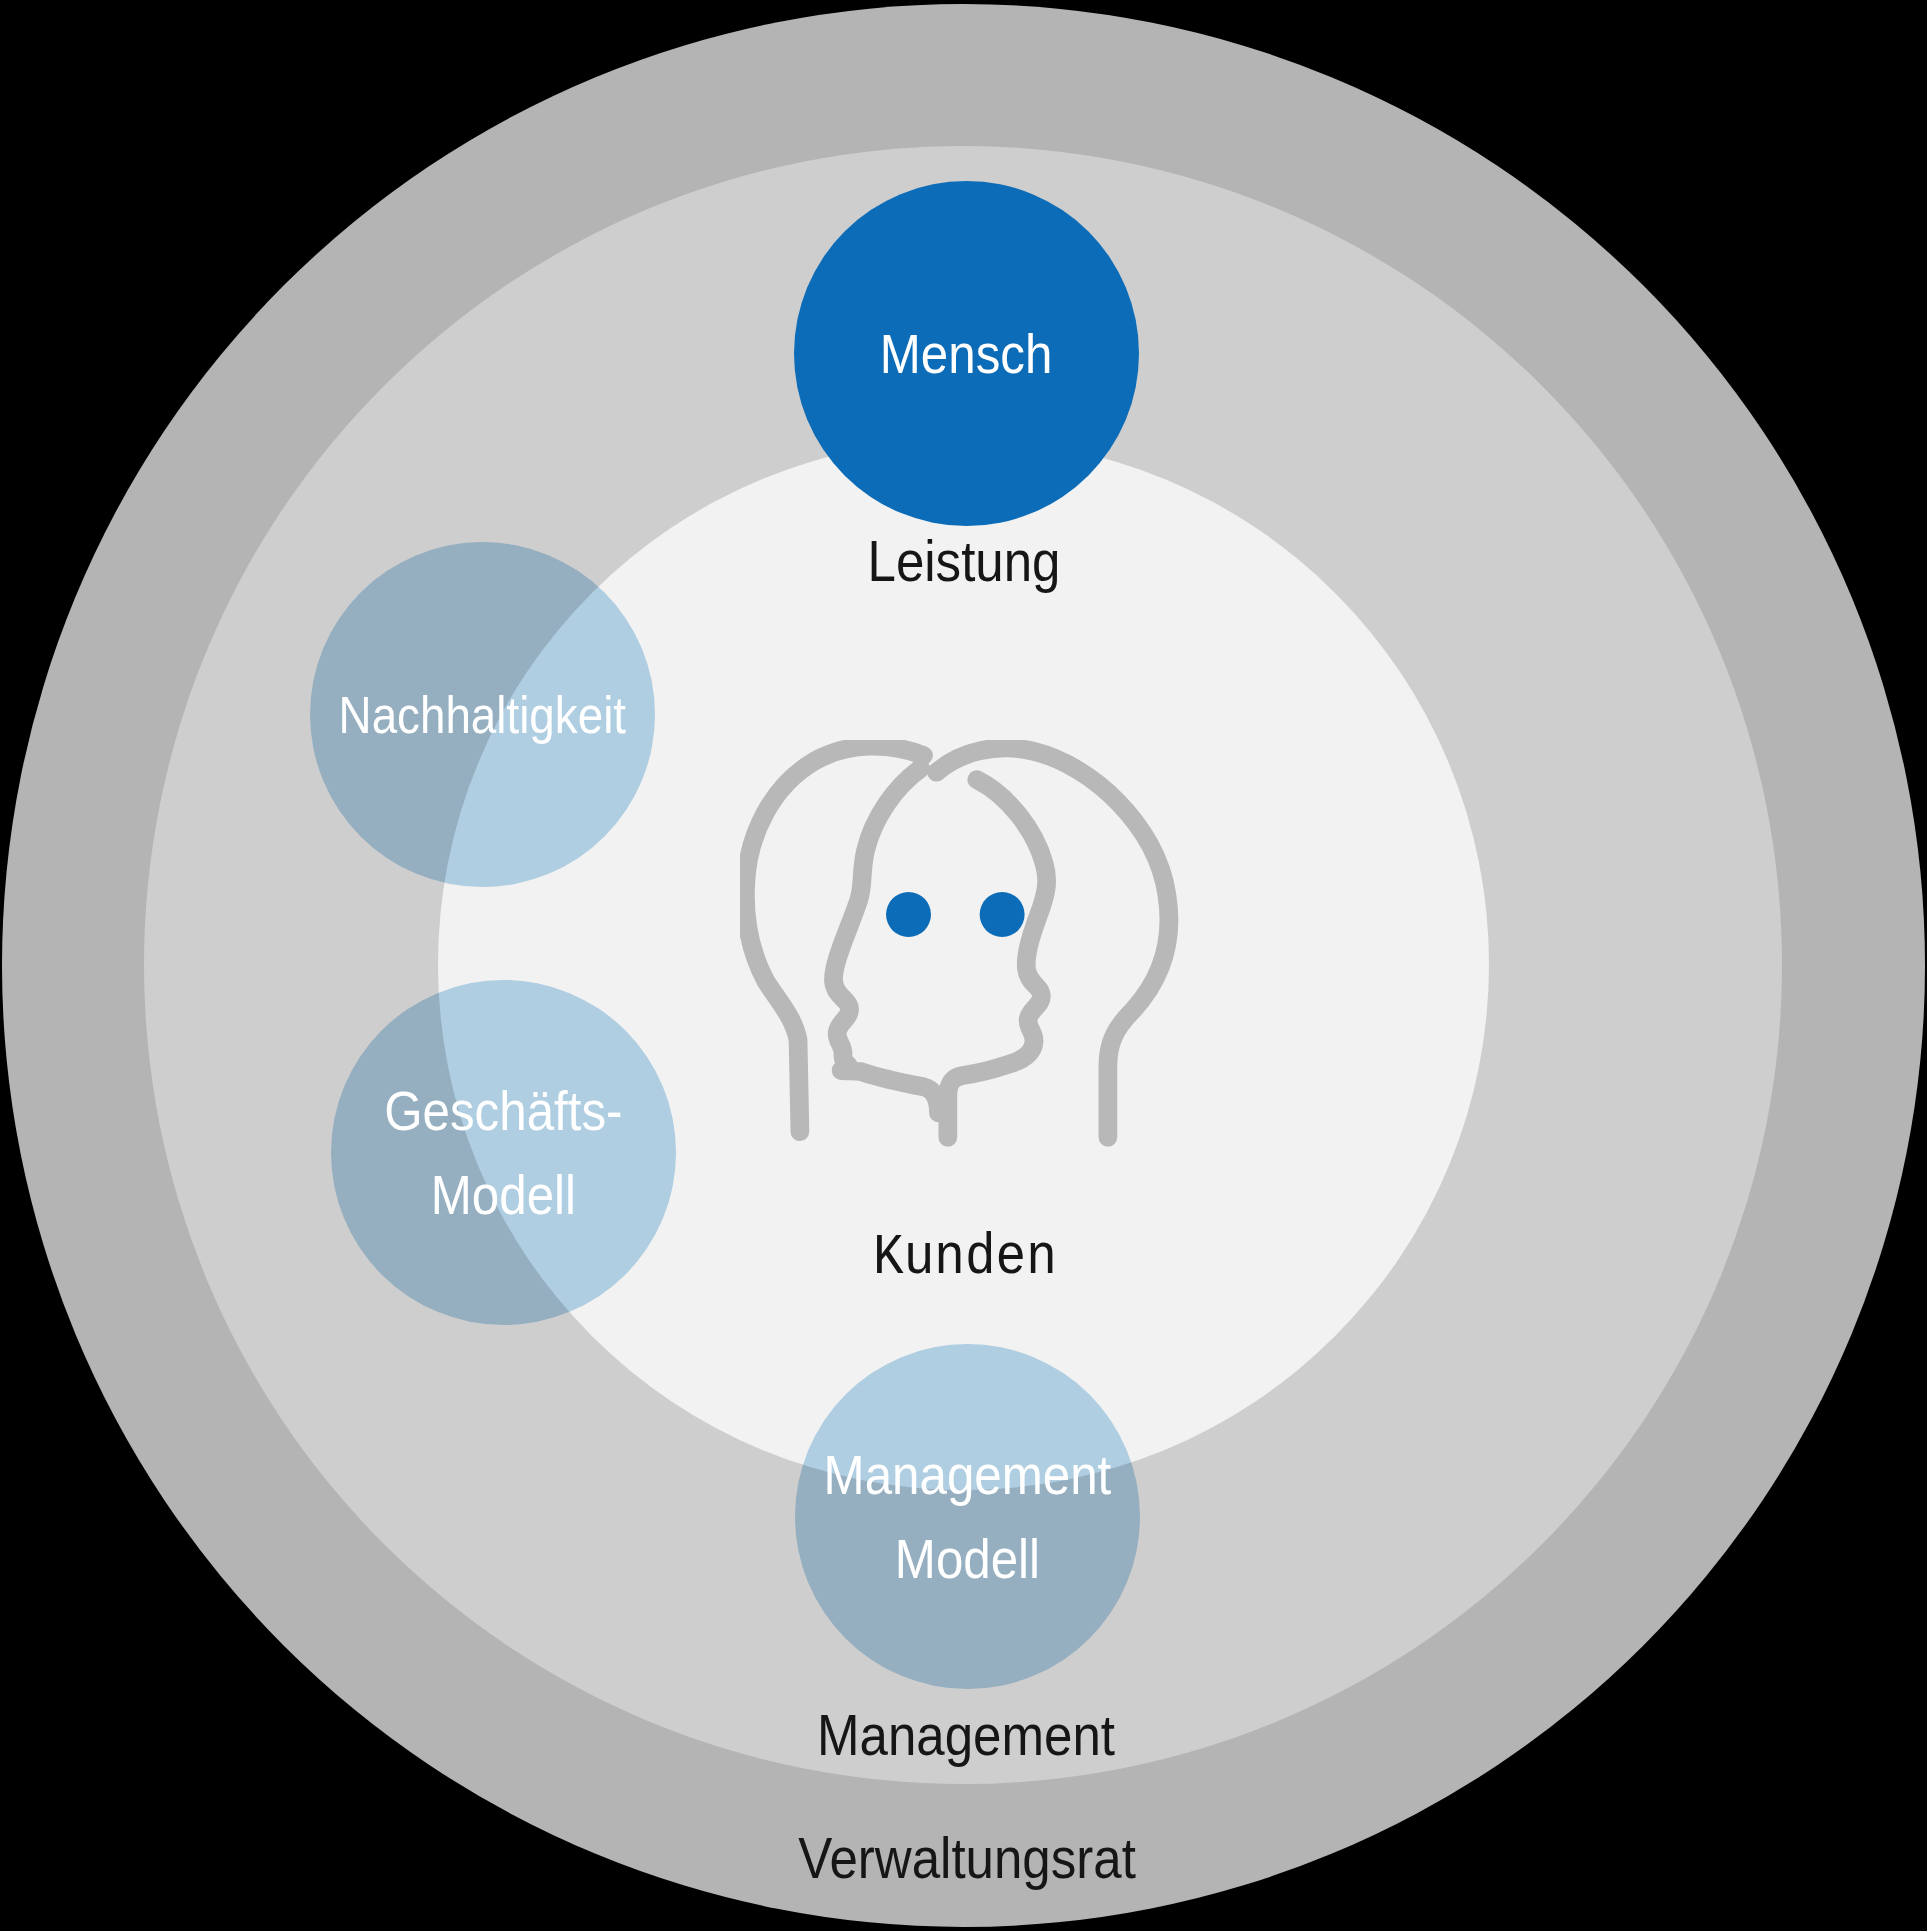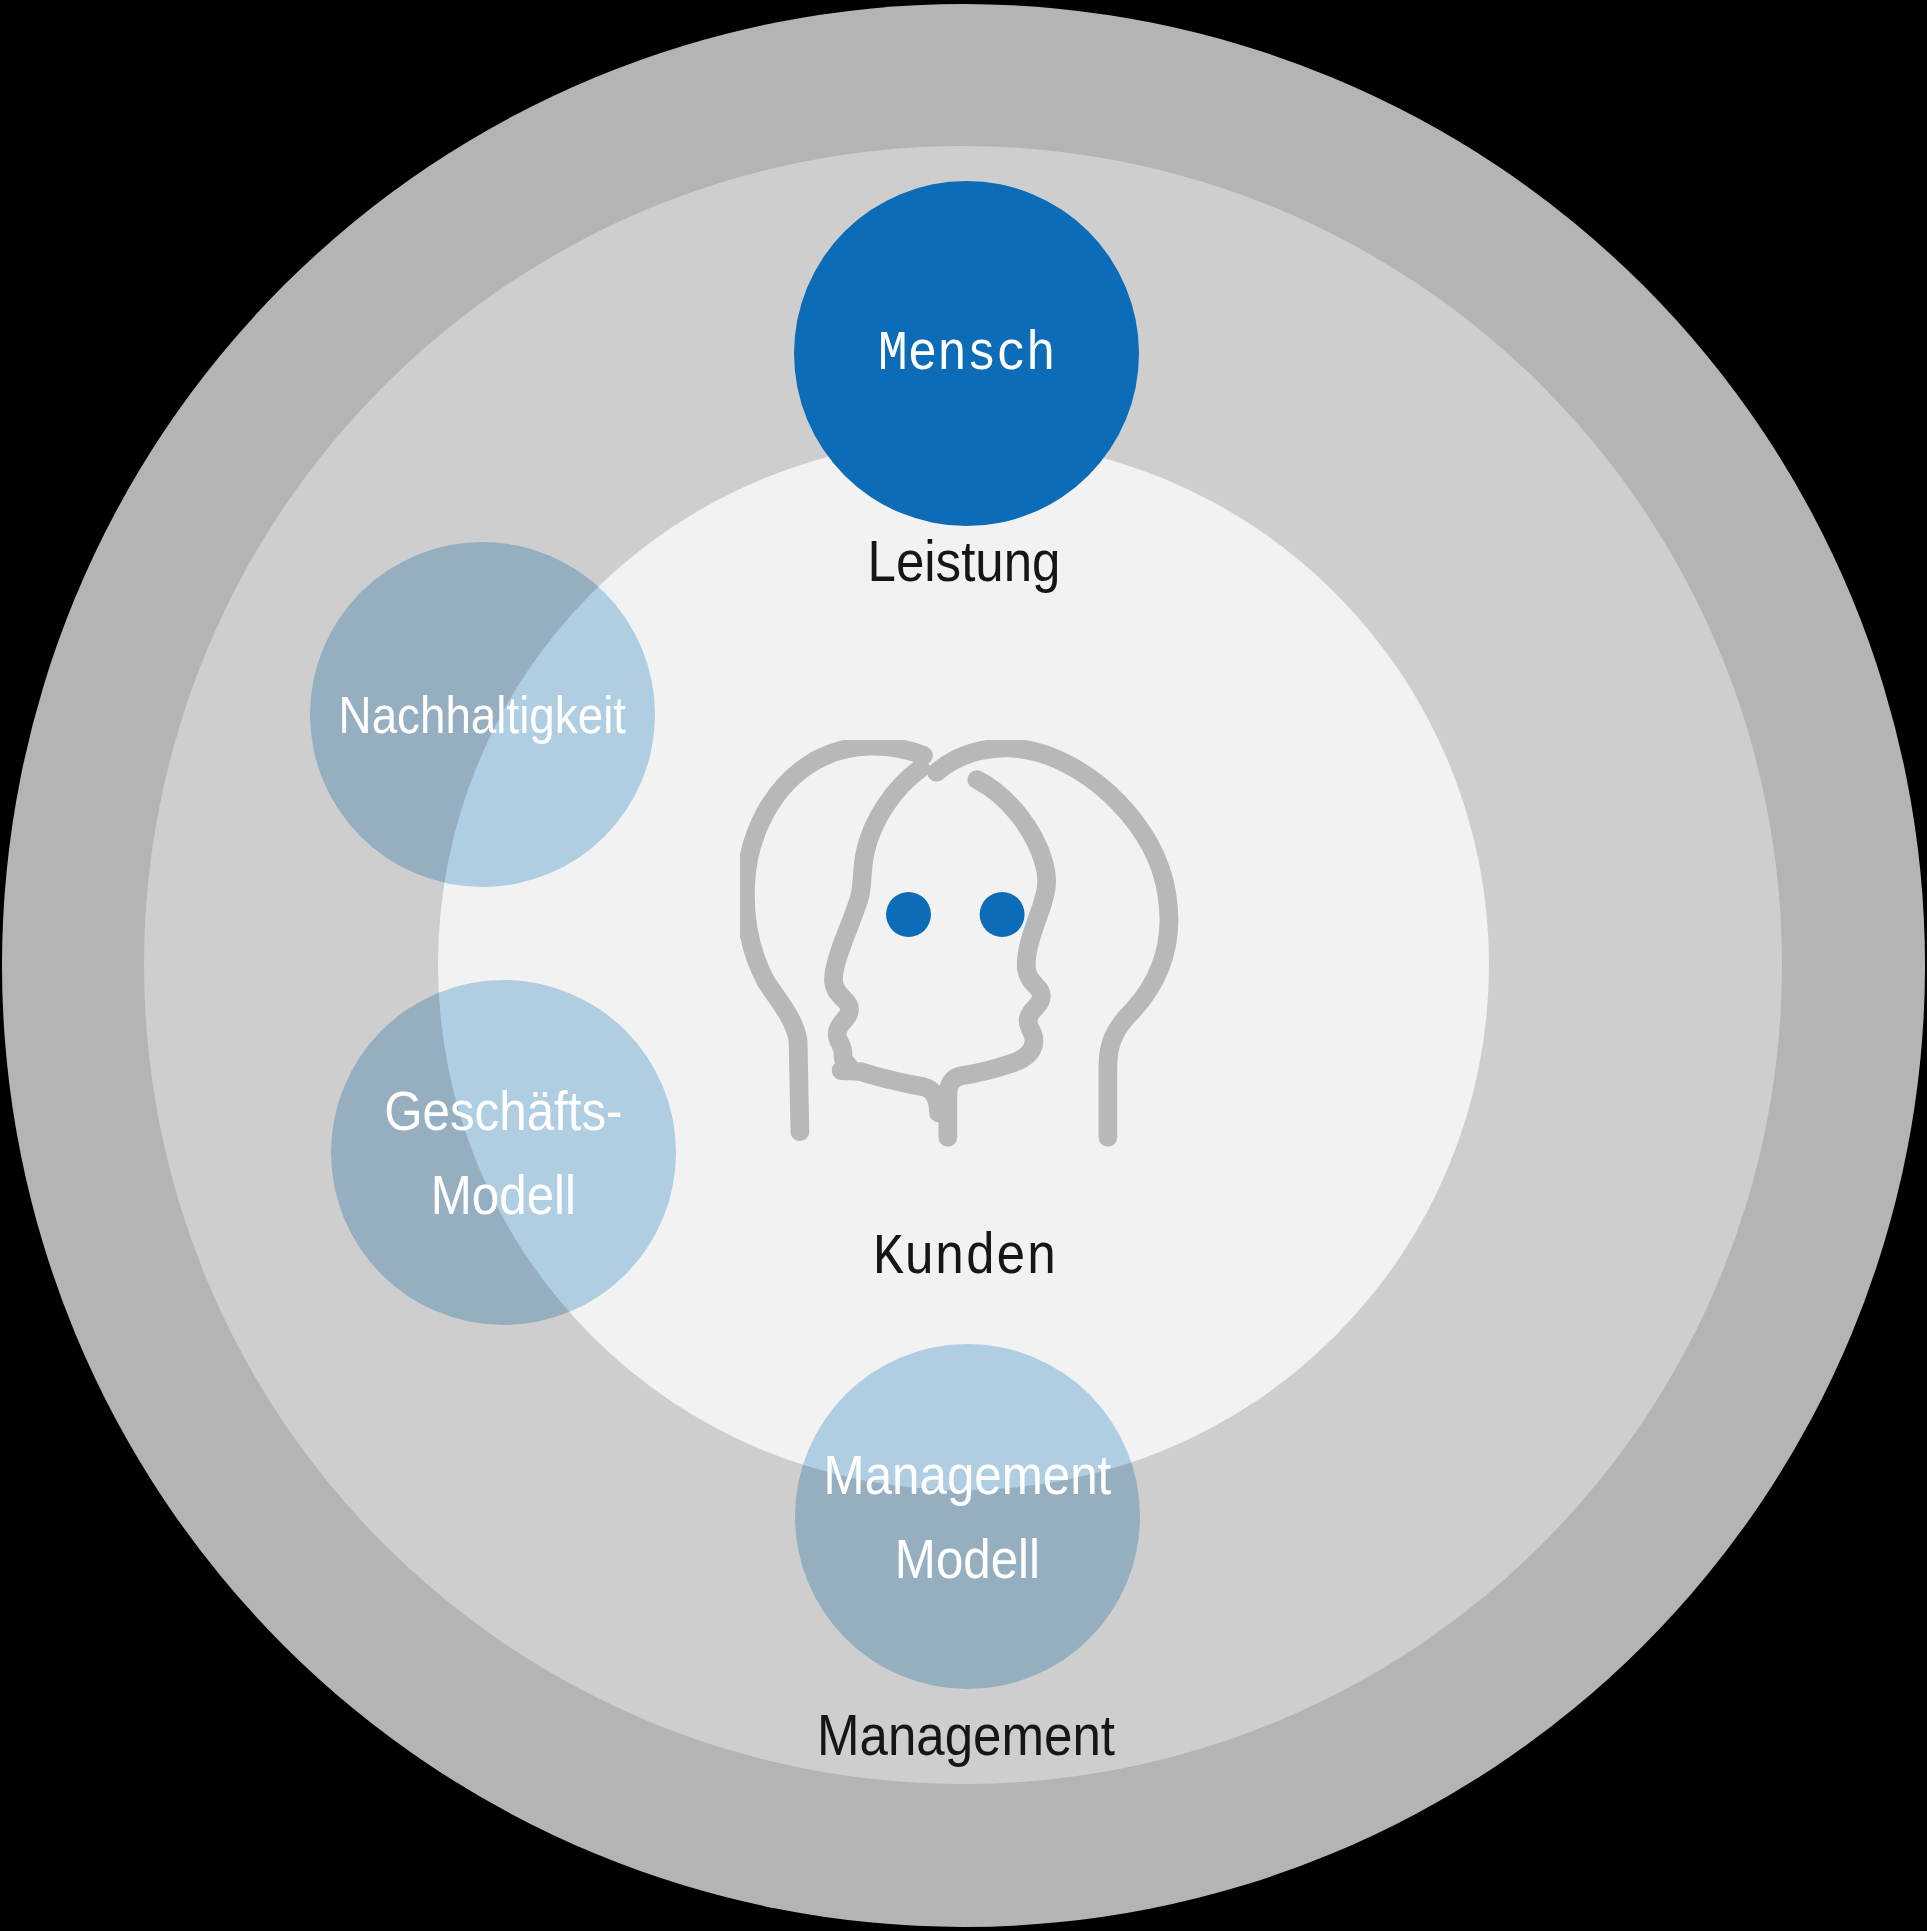--- a/index.html
+++ b/index.html
@@ -18,21 +18,21 @@
           color:#161616;font-size:58px;font-weight:400;}
   .txt{display:inline-block;transform:scaleX(0.88);transform-origin:center;}
 
   .sat{position:absolute;width:345px;height:345px;border-radius:50%;
        display:flex;align-items:center;justify-content:center;text-align:center;}
   .sat.solid{background:#0c6cb7;color:#ffffff;}
   .sat.soft{color:#ffffff;}
   .sat .txt{font-size:56px;line-height:1.5;}
   .sat .fill{position:absolute;inset:0;border-radius:50%;background:#b9d9ee;mix-blend-mode:multiply;}
   .sat .txt{position:relative;}
-  #c-mensch{left:794px;top:181px;font-family:Liberation Mono, monospace;}
+  #c-mensch{left:794px;top:181px;}
   #c-arbeit{left:1273px;top:542px;}
   #c-organisation{left:1269px;top:975px;}
   #c-nachhaltigkeit{left:310px;top:542px;}
   #c-nachhaltigkeit .txt{font-size:52px;}
   #c-geschaefts{left:331px;top:980px;}
   #c-mgmtmodell{left:795px;top:1344px;}
   #lbl-leistung{left:964px;top:560px;}
   #lbl-kunden{left:965px;top:1257px;font-family:Liberation Mono, monospace;}
   #lbl-management{left:966px;top:1734px;}
   #lbl-verwaltungsrat{left:967px;top:1857px;}
@@ -91,20 +91,23 @@
 
   <div class="rlabel" id="lbl-leistung">
     <span class="txt">Leistung</span>
   </div>
   <div class="rlabel" id="lbl-kunden">
     <span class="txt">Kunden</span>
   </div>
   <div class="rlabel" id="lbl-management">
     <span class="txt">Management</span>
   </div>
+  <div class="rlabel" id="lbl-verwaltungsrat">
+    <span class="txt">Verwaltungsrat</span>
+  </div>
 
   <div class="sat solid" id="c-mensch">
     <span class="txt">Mensch</span>
   </div>
 
   <div class="sat soft" id="c-nachhaltigkeit">
     <div class="fill"></div>
     <span class="txt">Nachhaltigkeit</span>
   </div>
   <div class="sat soft" id="c-geschaefts">

